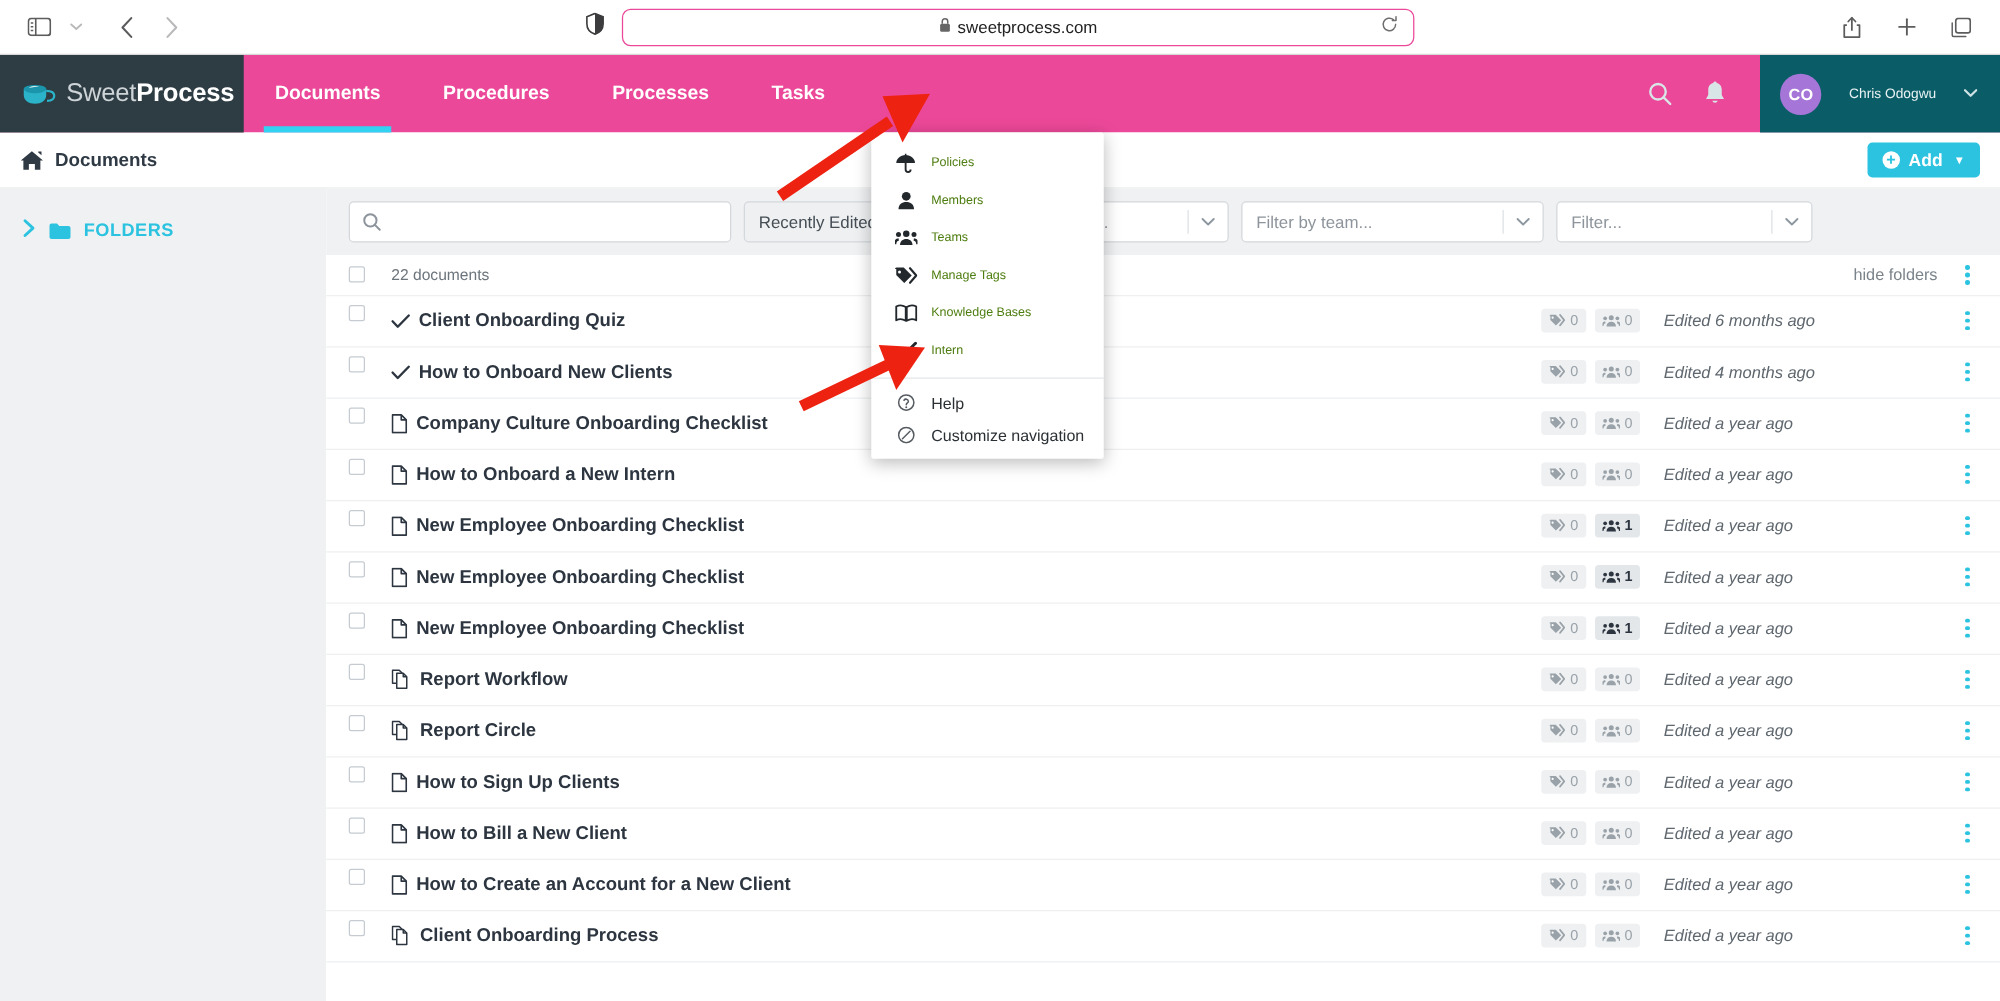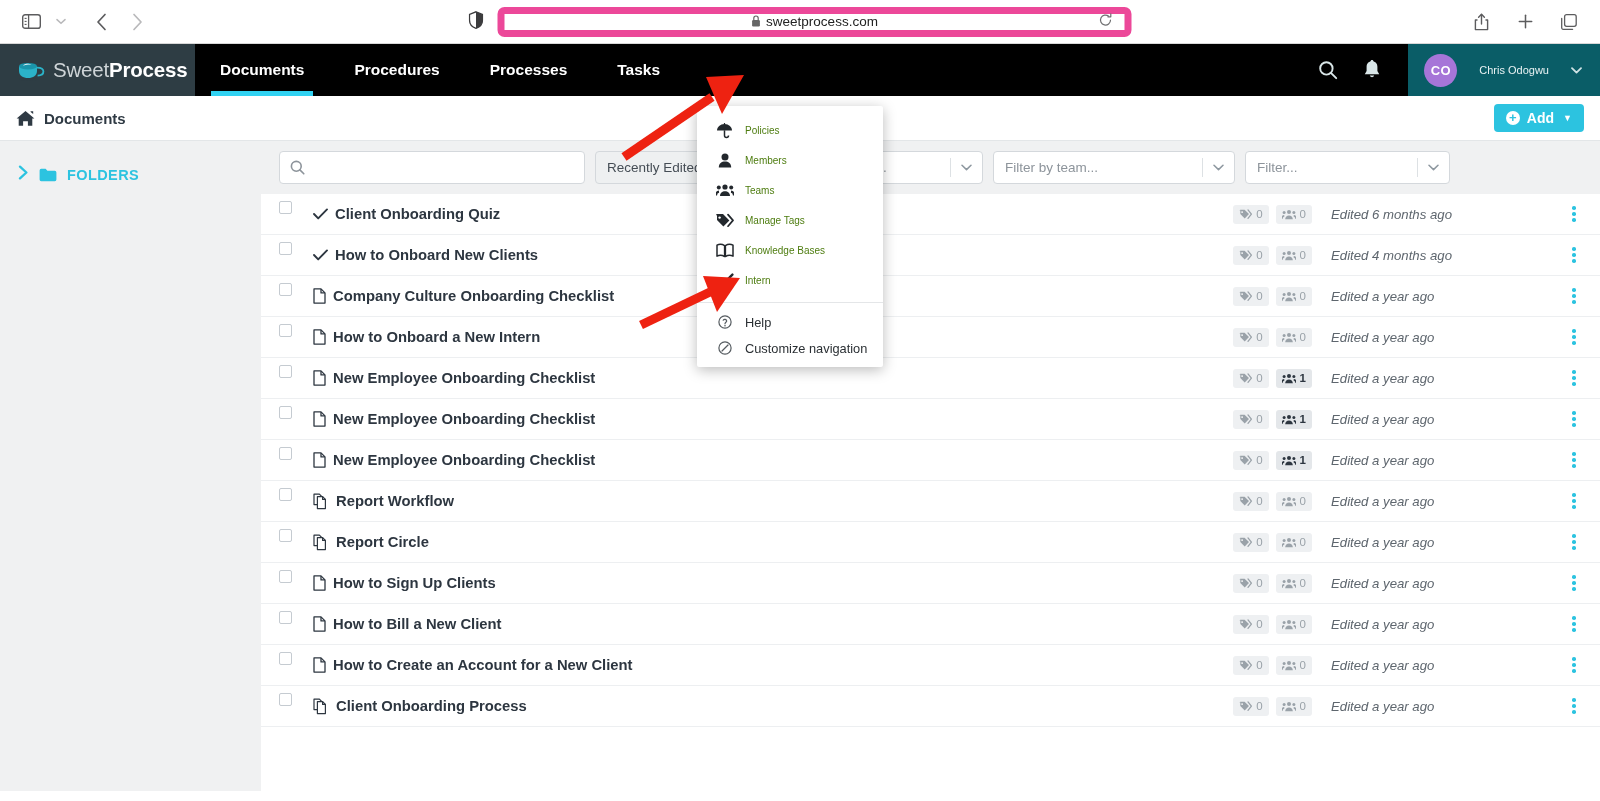--- a/index.html
+++ b/index.html
@@ -34,21 +34,21 @@
     left: 50%;
     transform: translateX(-50%);
     display: flex;
     align-items: center;
     gap: 14px;
   }
   .shield-ico { color: #3c3c3e; }
   .urlbar {
     width: 634px; height: 30px;
     background: #ffffff;
-    border: 7px solid #ec4899;
+    border: 1px solid #ec4899;
     border-radius: 7px;
     display: flex;
     align-items: center;
     justify-content: center;
     position: relative;
   }
   .urlbar .urltext {
     font-size: 13.5px;
     color: #222;
     display: flex; align-items: center; gap: 6px;
@@ -60,22 +60,22 @@
     color: #6e6e70;
   }
   .bc-right {
     margin-left: auto;
     display: flex; align-items: center; gap: 10px;
     color: #4a4a4c;
   }
 
   
   .navbar {
-    height: 52px;
-    background: #000000;
+    height: 62px;
+    background: #ec4899;
     display: flex;
     align-items: stretch;
   }
   .logo-box {
     width: 195px;
     background: #2e3d44;
     display: flex;
     align-items: center;
     padding-left: 17px;
     gap: 8px;
@@ -590,20 +590,32 @@
           <span class="seltext">Filter...</span>
           <span class="divider"></span>
           <span class="dcaret">
             <svg width="11" height="7" viewBox="0 0 11 7">
                 <polyline points="1,1.2 5.5,5.6 10,1.2" fill="none" stroke="currentColor" stroke-width="1.5" stroke-linecap="round" stroke-linejoin="round"></polyline>
               </svg>
           </span>
         </div>
       </div>
 
+      <div class="list-head">
+        <span class="cbx"></span>
+        <span class="doc-count">22 documents</span>
+        <span class="head-right">
+          <span class="hide-folders">hide folders</span>
+          <span class="kebab">
+              <i></i>
+              <i></i>
+              <i></i>
+            </span>
+        </span>
+      </div>
 
       <div id="rows-container">
           <div class="row">
             <span class="cbx"></span>
             <span class="row-title">
               <span class="row-icon">
                 <svg width="15" height="12" viewBox="0 0 15 12">
                   <polyline points="1,6 5.2,10.4 14,1.4" fill="none" stroke="currentColor" stroke-width="1.9" stroke-linecap="round" stroke-linejoin="round"></polyline>
                 </svg>
               </span>

